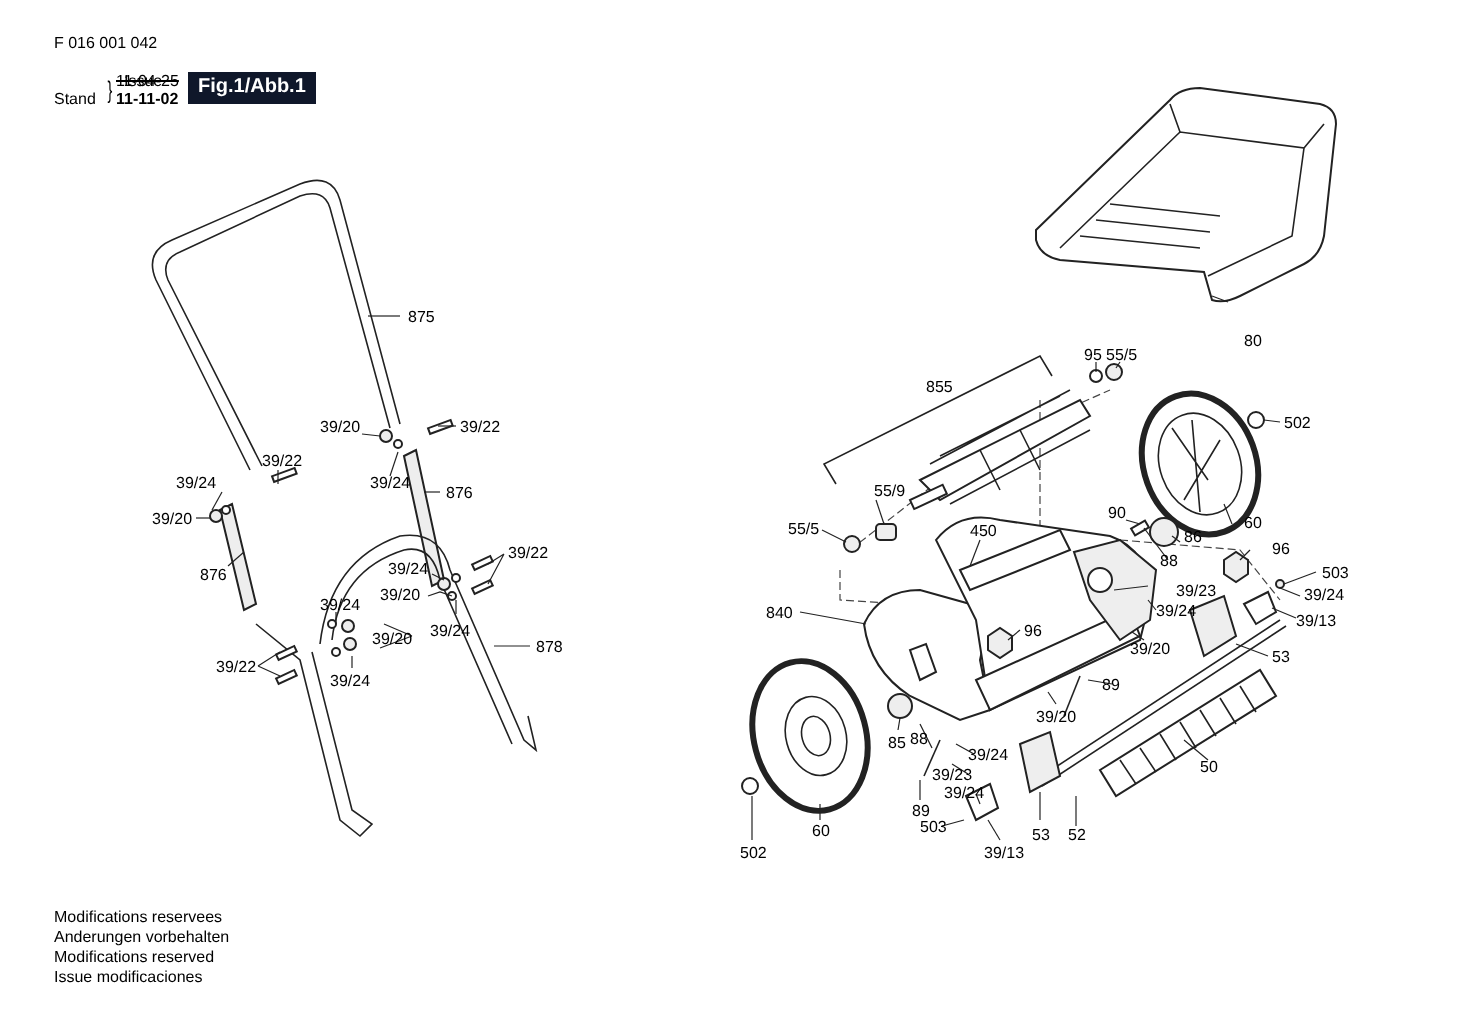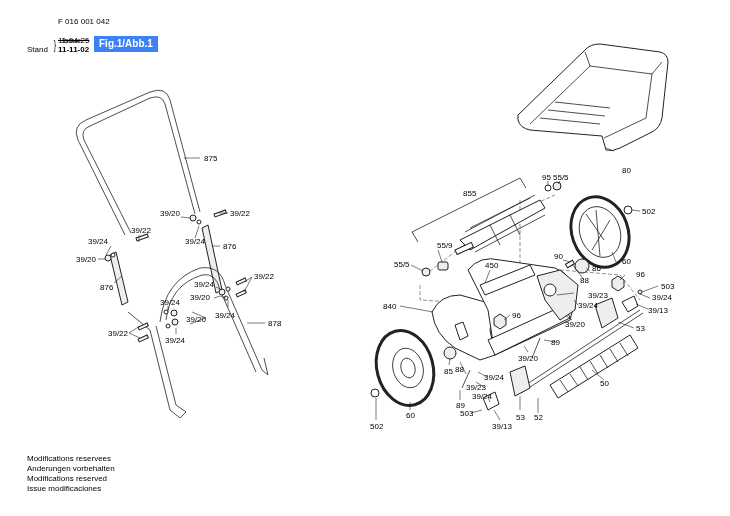--- a/index.html
+++ b/index.html
@@ -1,34 +1,34 @@
 <!DOCTYPE html>
 <html><head>
 <meta charset="utf-8">
 <style>
   html, body { margin: 0; padding: 0; background: #ffffff; }
   body { width: 730px; height: 516px; position: relative; overflow: hidden;
          font-family: "Liberation Sans", sans-serif; color: #000; }
   .hdr { position: absolute; font-size: 8px; line-height: 10px; }
-  .figbox { position: absolute; left: 94px; top: 36px; background: #3b82f6; color: #fff;
+  .figbox { position: absolute; left: 94px; top: 36px; background: #0f172a; color: #fff;
             font-weight: bold; font-size: 10px; padding: 2px 5px; line-height: 12px; }
   .strike { text-decoration: line-through; }
   .foot { position: absolute; left: 27px; top: 454px; font-size: 8px; line-height: 10px; }
   svg { position: absolute; left: 0; top: 0; }
   .lbl { font-family: "Liberation Sans", sans-serif; font-size: 8px; fill: #000; }
   .part { fill: #fff; stroke: #222; stroke-width: 1; }
   .partg { fill: #eee; stroke: #222; stroke-width: 1; }
   .thin { fill: none; stroke: #222; stroke-width: 0.8; }
   .lead { fill: none; stroke: #222; stroke-width: 0.6; }
   .dash { fill: none; stroke: #444; stroke-width: 0.6; stroke-dasharray: 4 2; }
 </style>
 </head>
 <body>
 
-<div class="hdr" style="left:27px; top:17px;margin-left:31px;">F 016 001 042</div>
+<div class="hdr" style="left:27px; top:17px;">F 016 001 042</div>
 <div class="hdr" style="left:27px; top:36px;margin-left:35px;">Issue</div>
 <div class="hdr" style="left:27px; top:45px;">Stand</div>
 <div class="hdr" style="left:53px; top:34px; font-size:12px; line-height:22px; transform:scaleX(0.6);">}</div>
 <div class="hdr strike" style="left:58px; top:36px;">11-04-25</div>
 <div class="hdr" style="left:58px; top:45px;font-weight:bold;">11-11-02</div>
 <div class="figbox">Fig.1/Abb.1</div>
 
 <div class="foot">
   <div>Modifications reservees</div>
   <div>Anderungen vorbehalten</div>

